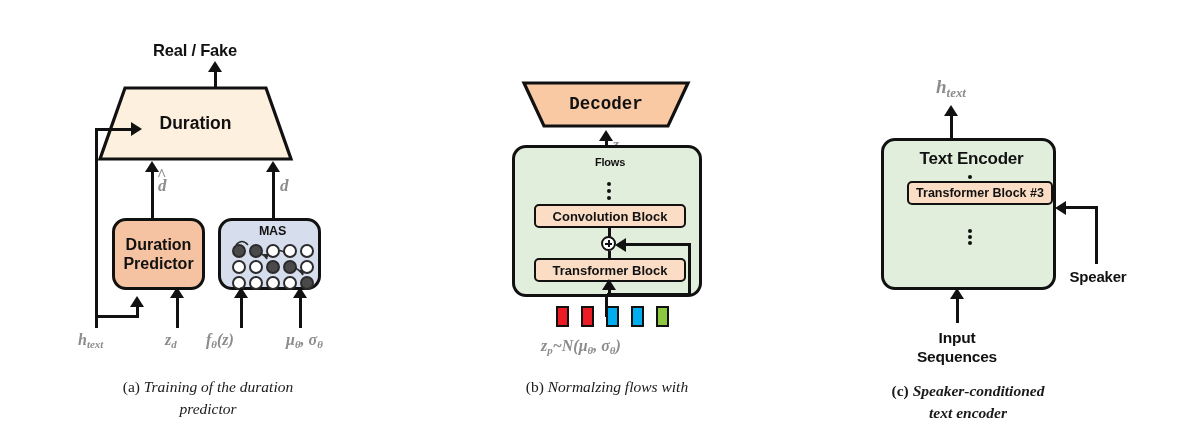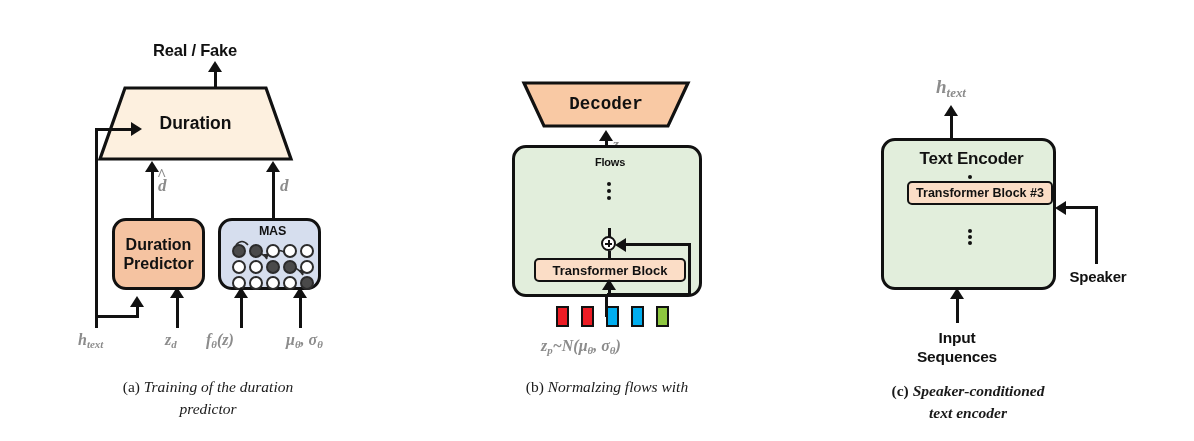--- a/index.html
+++ b/index.html
@@ -243,20 +243,23 @@
 
     <div class="box rounded-lg" style="left:112px;top:145px;width:190px;height:152px;background:#E2EEDC;display:block;">
       <div class="lbl" style="left:0;top:8px;width:190px;font-size:11px;">Flows</div>
 
       <div class="vdots" style="left:92px;top:34px;width:4px;height:18px;">
         <i></i>
           <i></i>
           <i></i>
       </div>
 
+      <div class="box rounded-sm" style="left:19px;top:56px;width:152px;height:24px;background:#FBDDC6;font-size:13px;">
+        <span>Convolution Block</span>
+      </div>
 
       <div class="wire v" style="left:92.5px;top:80px;height:10px;"></div>
 
       <div class="plus-node" style="left:86px;top:88px;"></div>
 
       <div class="wire v" style="left:92.5px;top:103px;height:9px;"></div>
 
       <div class="box rounded-sm" style="left:19px;top:110px;width:152px;height:24px;background:#FBDDC6;font-size:13px;">
         <span>Transformer Block</span>
       </div>

